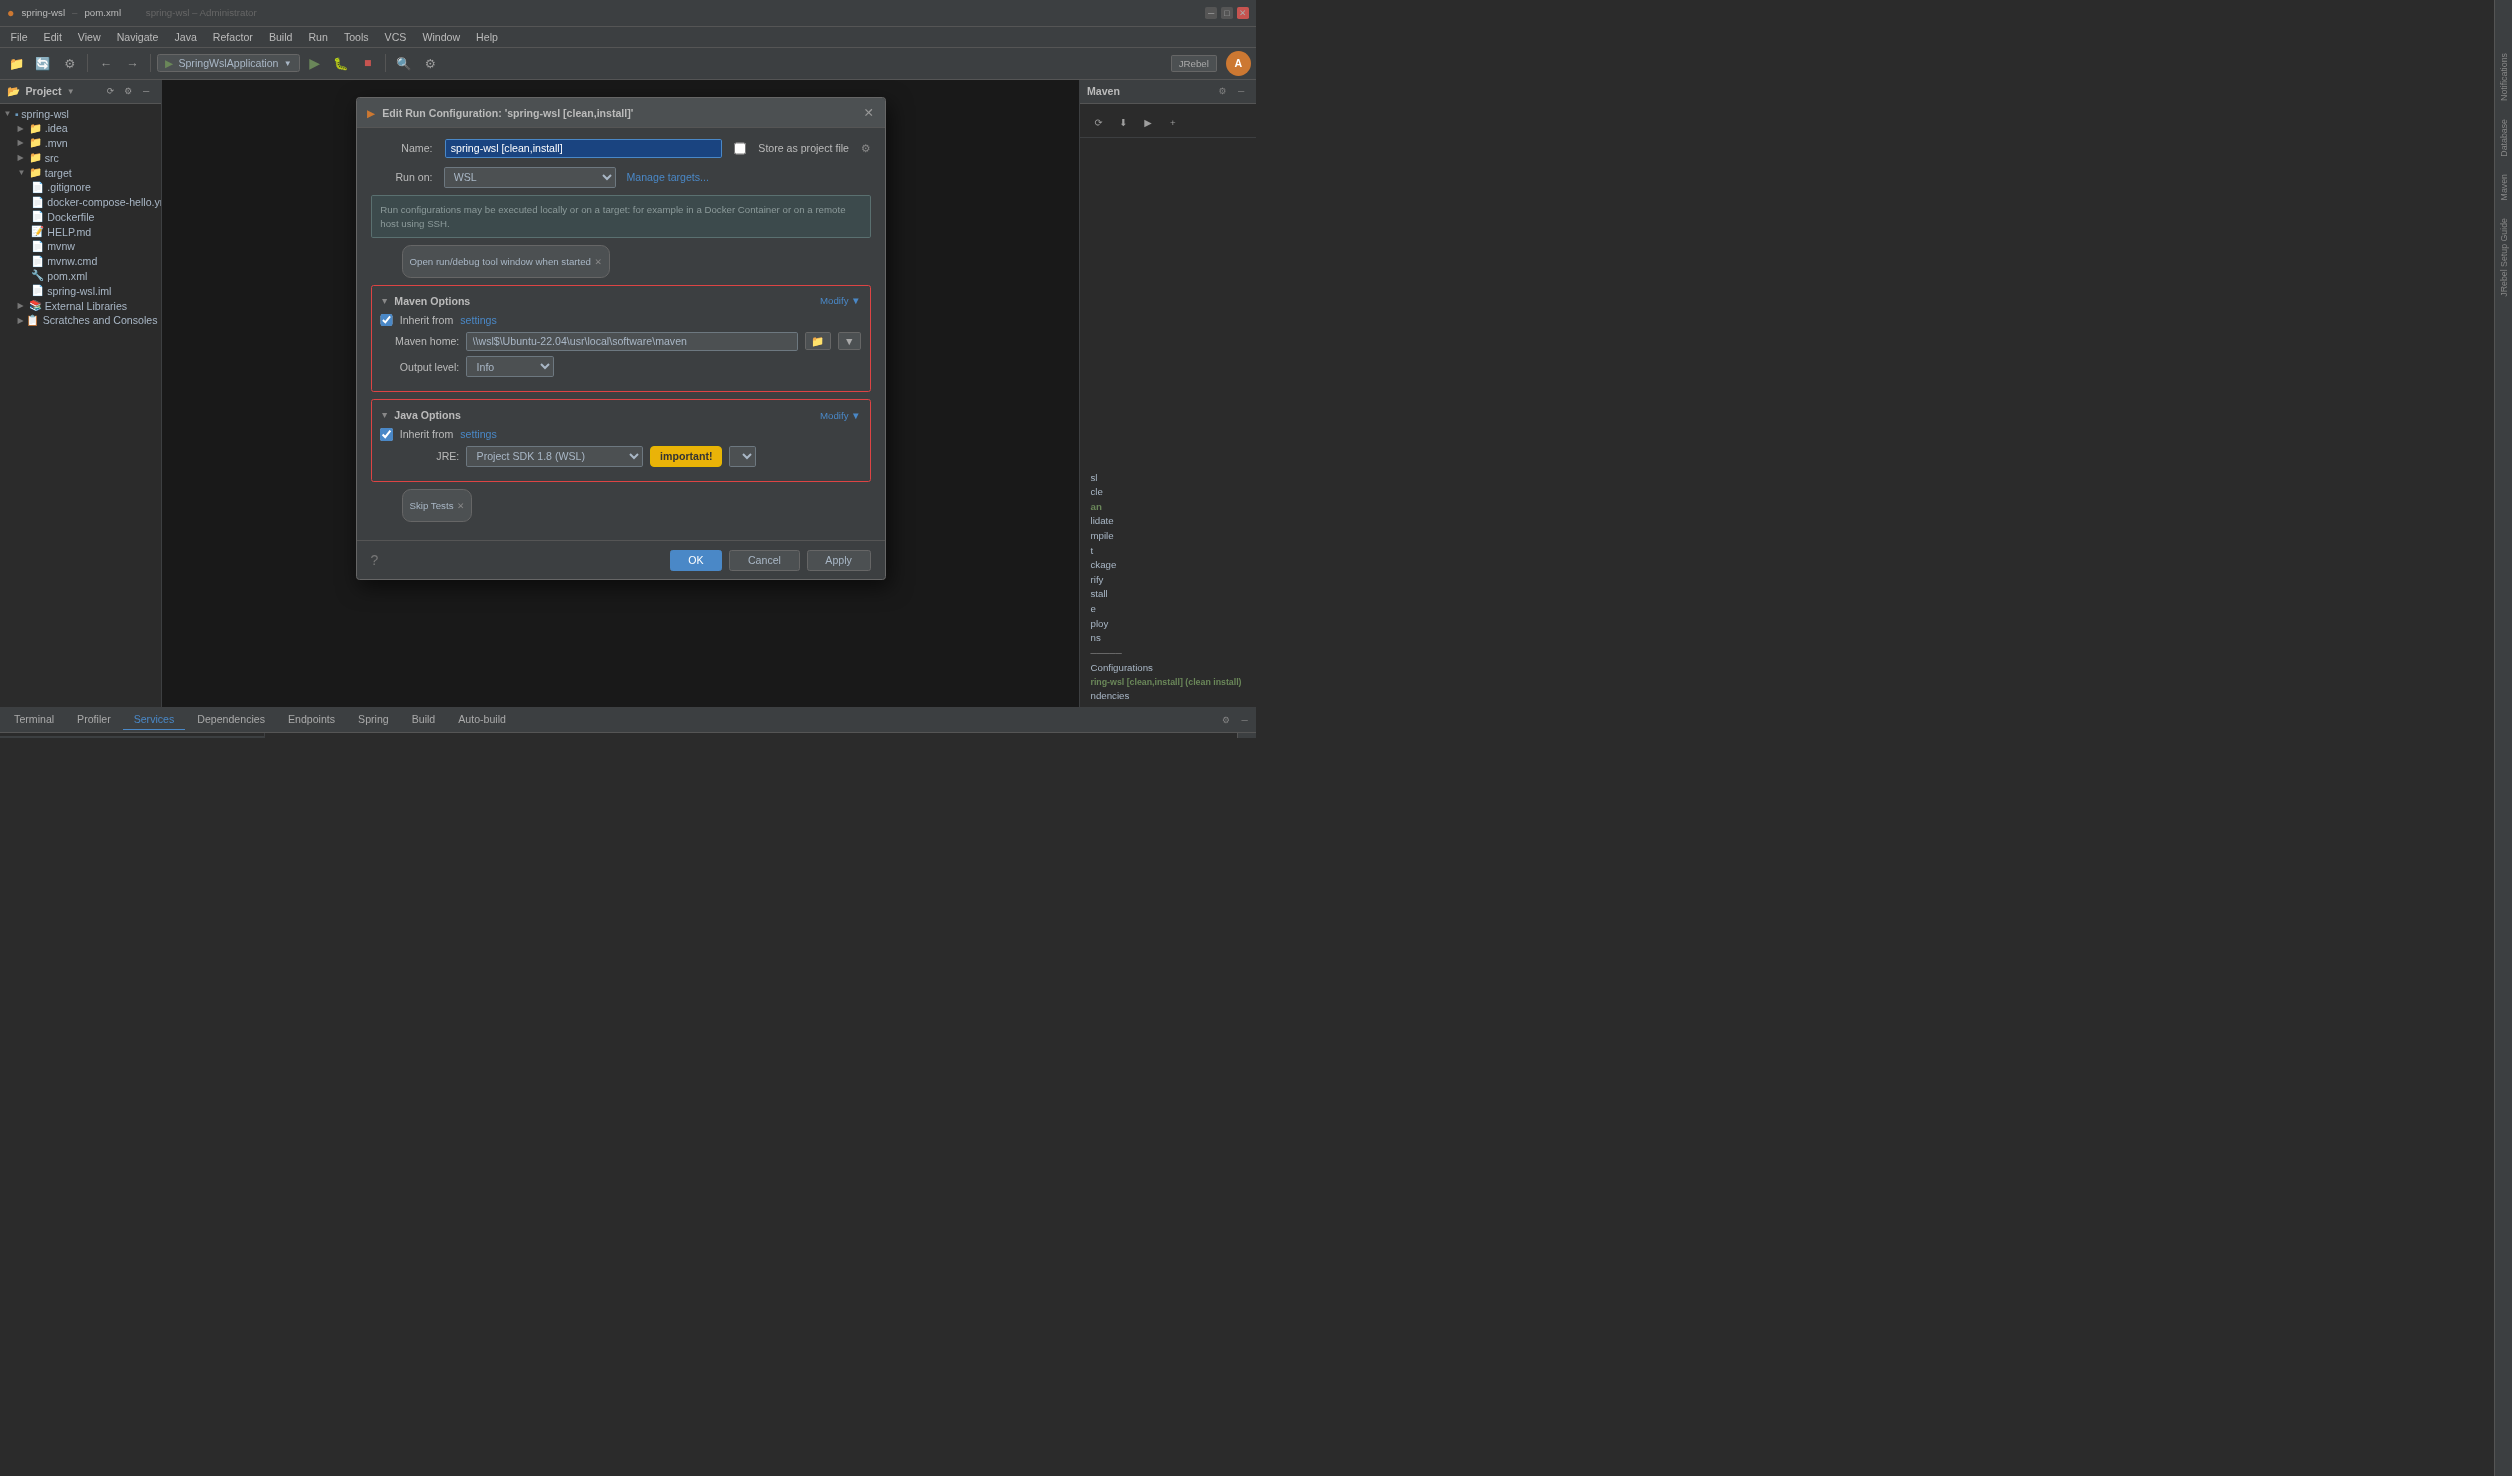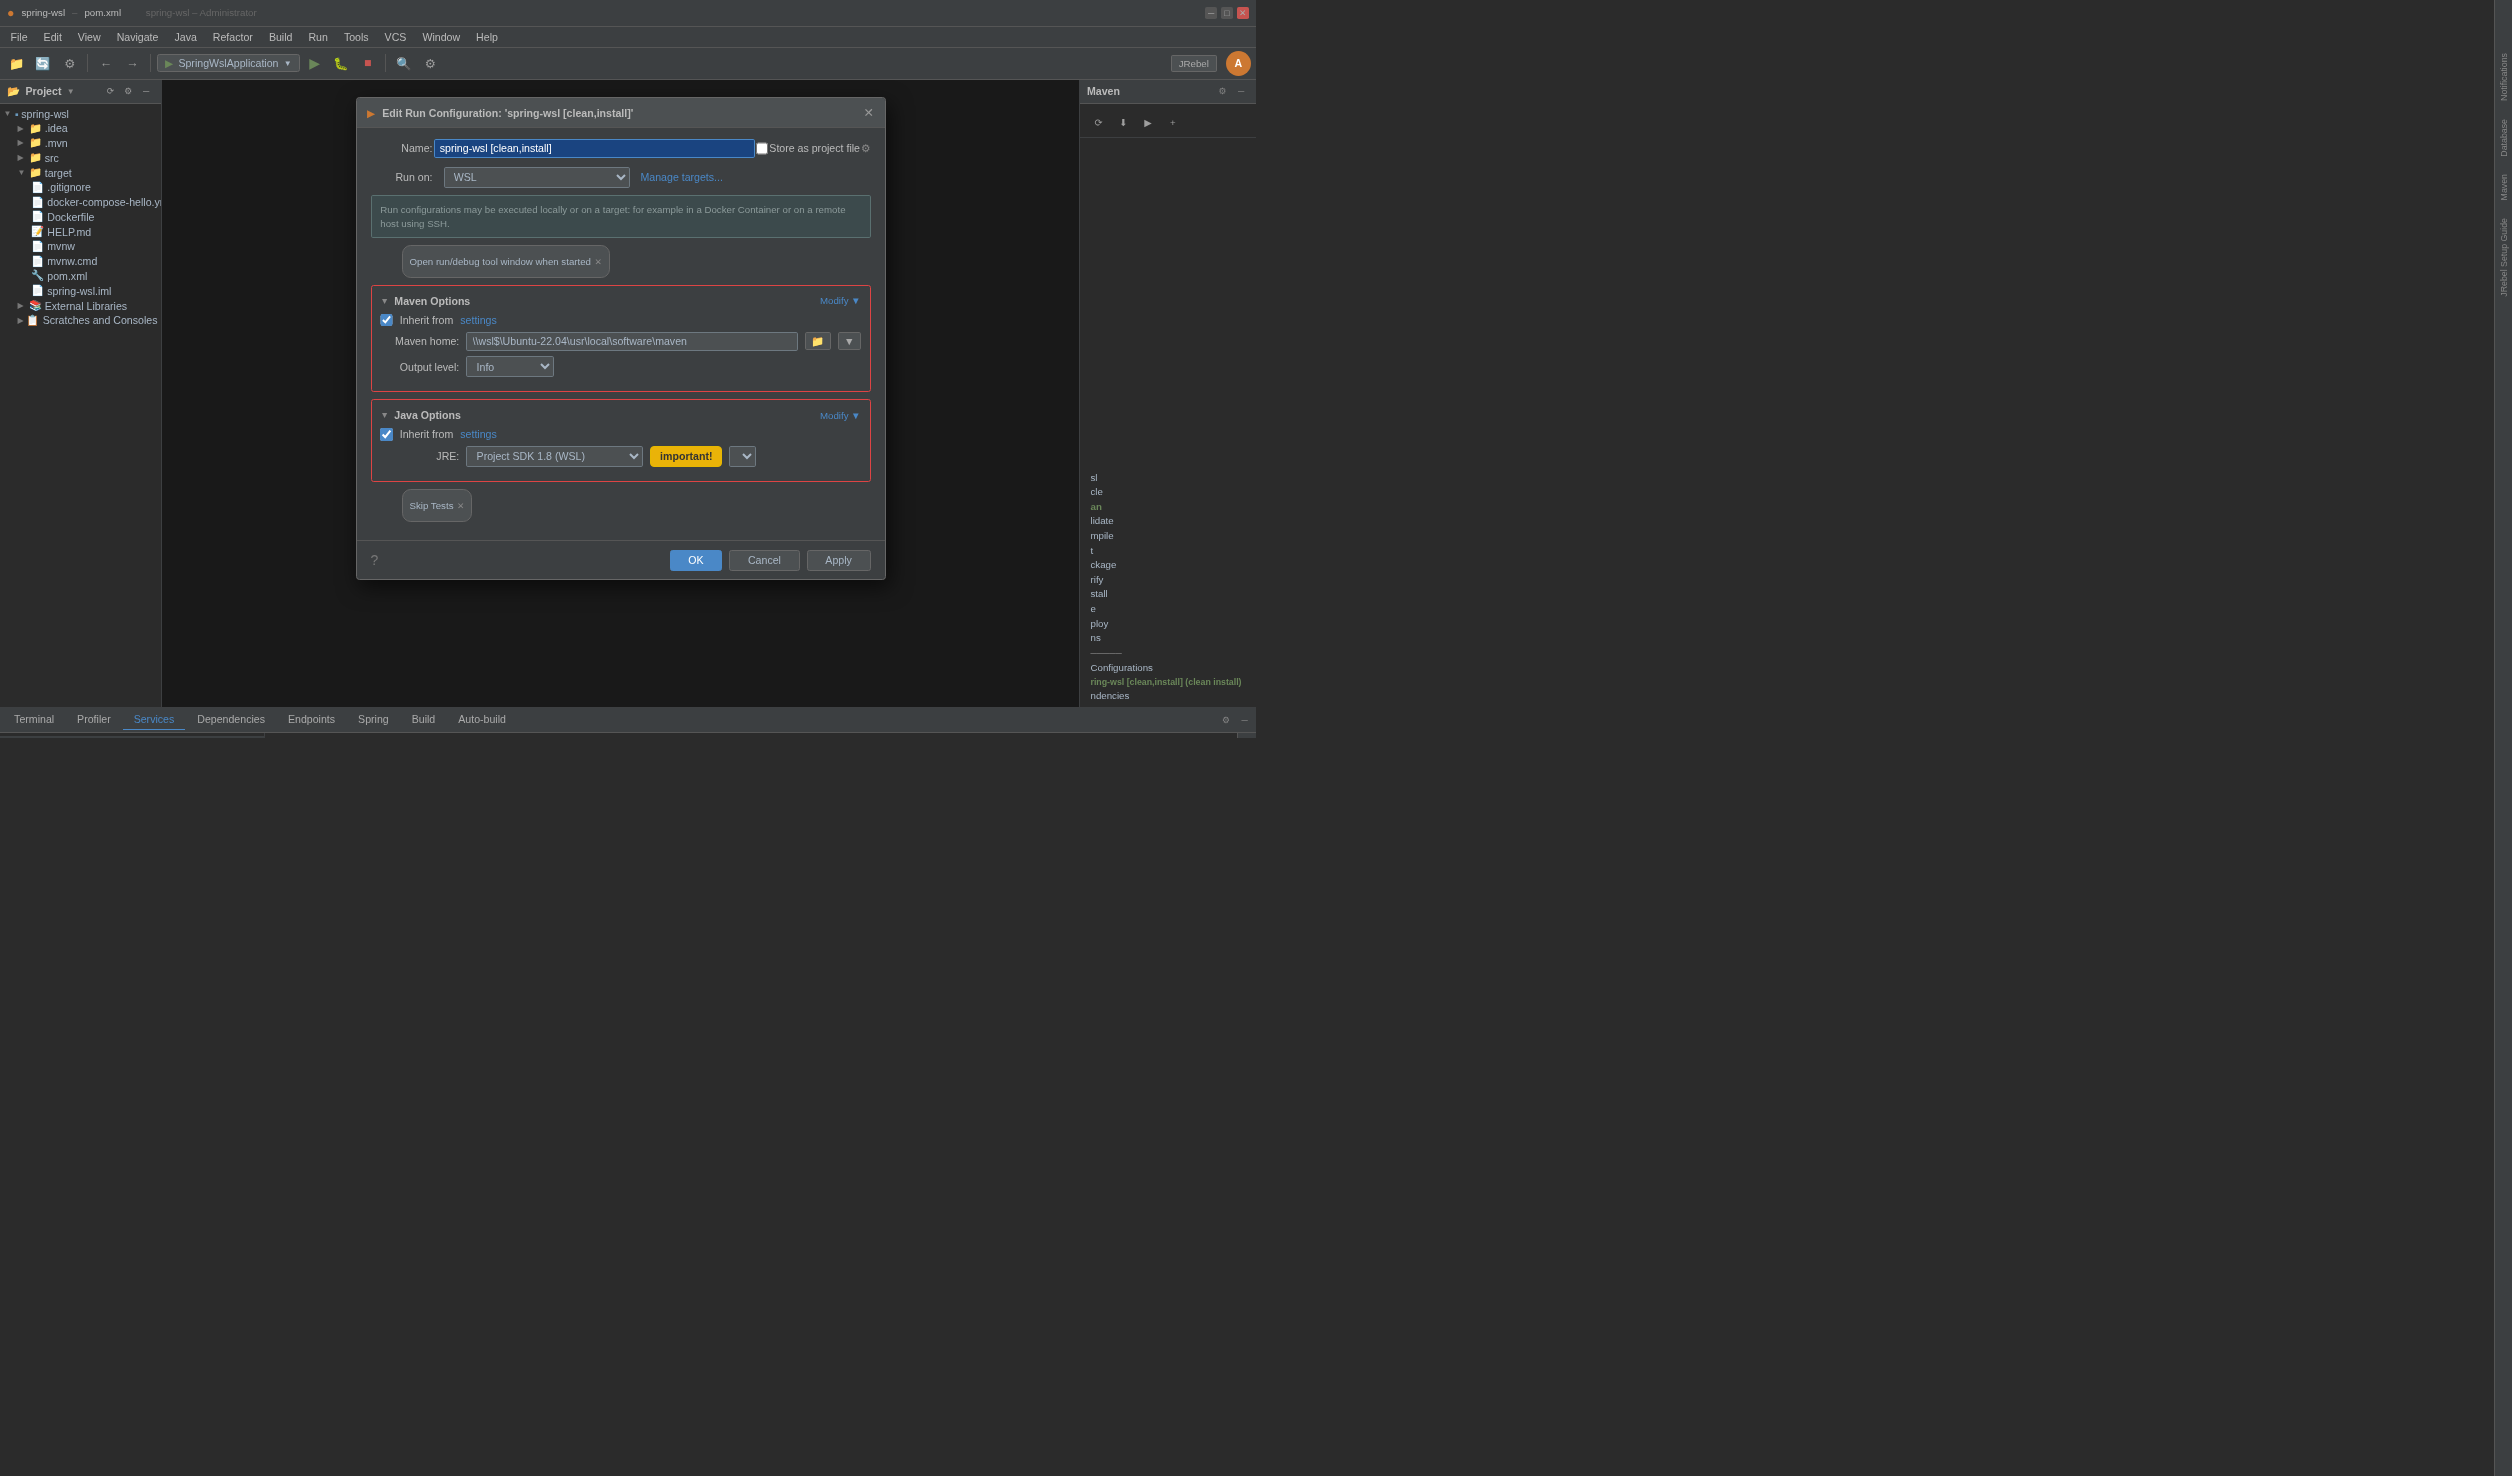--- a/index.html
+++ b/index.html
@@ -175,21 +175,21 @@
       gap: 7px;
     }
     .dialog-title { font-size: 10.6px; font-weight: bold; color: #bbb; flex: 1; }
     .dialog-close { cursor: pointer; color: #999; font-size: 12.4px; }
 
     .dialog-body { padding: 10.6px 14px; }
     .form-row {
       display: flex;
       align-items: center;
       margin-bottom: 8.8px;
-      gap: 1px;
+      gap: 12px;
     }
     .form-label { width: 62px; font-size: 10.6px; color: #bbb; text-align: right; flex-shrink: 0; }
     .form-input {
       flex: 1;
       background: #4c5052;
       border: 0.9px solid #6d7880;
       color: #fff;
       padding: 2.6px 5.3px;
       font-size: 10.6px;
       border-radius: 1.8px;
@@ -200,21 +200,21 @@
 
     .run-on-row { display: flex; align-items: center; margin-bottom: 7px; gap: 11px; }
     .run-on-label { width: 62px; font-size: 10.6px; color: #bbb; text-align: right; flex-shrink: 0; }
     .run-on-select {
       background: #4c5052;
       border: 0.9px solid #6d7880;
       color: #a9b7c6;
       padding: 2.6px 5.3px;
       font-size: 10.6px;
       border-radius: 1.8px;
-      width: 186px;
+      width: 172px;
       cursor: pointer;
     }
     .manage-targets-link { color: #4a88c7; font-size: 10.6px; cursor: pointer; }
 
     .info-box {
       background: #3c4a4c;
       border: 0.9px solid #5a7070;
       padding: 7px 8.8px;
       margin: 7px 0;
       border-radius: 1.8px;

